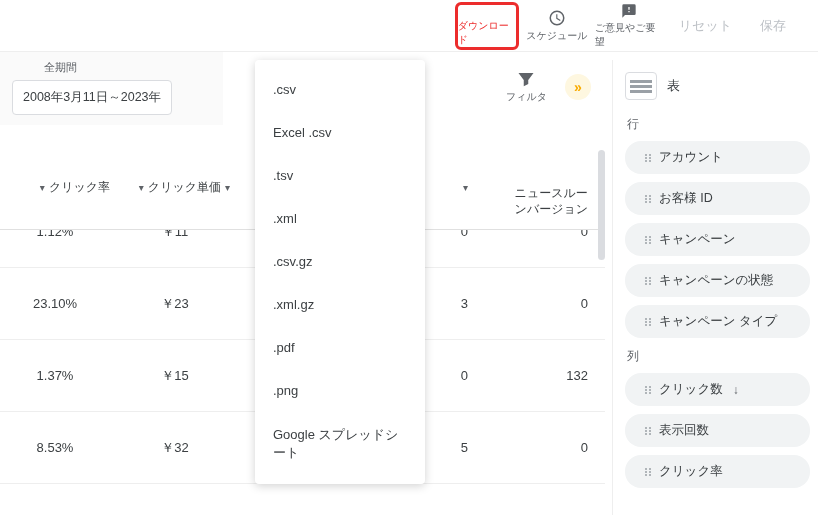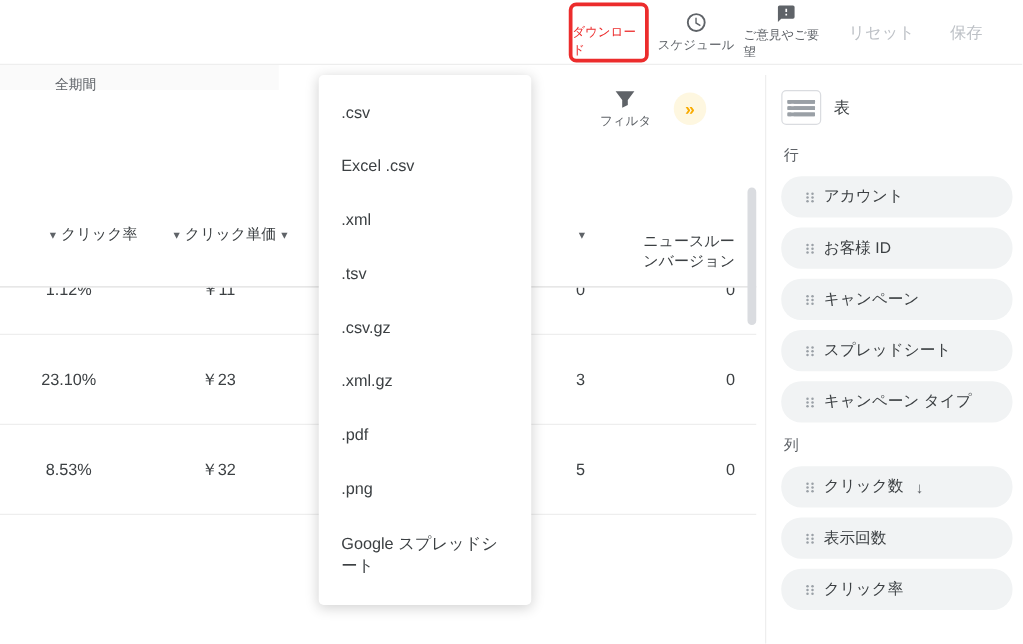--- a/index.html
+++ b/index.html
@@ -79,21 +79,21 @@
   .date-label {
     font-size: 11px;
     color: #5f6368;
     position: absolute;
     top: 8px;
     left: 44px;
   }
   .filter-zone {
     position: absolute;
     top: 70px;
-    left: 480px;
+    left: 506px;
     display: flex;
     gap: 18px;
     align-items: center;
   }
   .filter-item {
     display: flex;
     flex-direction: column;
     align-items: center;
     font-size: 10px;
     color: #5f6368;
@@ -267,20 +267,21 @@
         <path d="M20 2H4a2 2 0 0 0-2 2v18l4-4h14a2 2 0 0 0 2-2V4a2 2 0 0 0-2-2zm-7 12h-2v-2h2zm0-4h-2V6h2z"></path>
       </svg>
     <span>ご意見やご要望</span>
   </div>
   <div class="text-btn">リセット</div>
   <div class="text-btn">保存</div>
 </div>
 
 <div class="header-zone">
   <div class="date-label">全期間</div>
+  <div class="date-range-box">2008年3月11日～2023年</div>
 </div>
 
 <div class="filter-zone">
   <div class="filter-item">
     <svg viewBox="0 0 24 24" fill="none" stroke-width="2">
         <path d="M4 5h16l-6 8v5l-4 2v-7z"></path>
       </svg>
     <span>フィルタ</span>
   </div>
   <div class="chev-circle">
@@ -317,38 +318,45 @@
         <div class="td td4">0</div>
       </div>
       <div class="trow">
         <div class="td td1">23.10%</div>
         <div class="td td2">￥23</div>
         <div class="td td-gap"></div>
         <div class="td td3">3</div>
         <div class="td td4">0</div>
       </div>
       <div class="trow">
+        <div class="td td1">1.37%</div>
+        <div class="td td2">￥15</div>
+        <div class="td td-gap"></div>
+        <div class="td td3">0</div>
+        <div class="td td4">132</div>
+      </div>
+      <div class="trow">
         <div class="td td1">8.53%</div>
         <div class="td td2">￥32</div>
         <div class="td td-gap"></div>
         <div class="td td3">5</div>
         <div class="td td4">0</div>
       </div>
     </div>
 </div>
 
 <div class="scroll-track">
   <div class="scroll-thumb"></div>
 </div>
 
 <div class="dd-menu" id="dd-menu">
     <div class="dd-item">.csv</div>
     <div class="dd-item">Excel .csv</div>
+    <div class="dd-item">.tsv</div>
     <div class="dd-item">.xml</div>
-    <div class="dd-item">.tsv</div>
     <div class="dd-item">.csv.gz</div>
     <div class="dd-item">.xml.gz</div>
     <div class="dd-item">.pdf</div>
     <div class="dd-item">.png</div>
     <div class="dd-item">Google スプレッドシート</div>
   </div>
 
 <div class="side-panel">
   <div class="panel-type">
     <div class="panel-type-icon">
@@ -405,21 +413,21 @@
       </div>
       <div class="chip">
         <span class="drag-dots">
           <span></span>
           <span></span>
           <span></span>
           <span></span>
           <span></span>
           <span></span>
         </span>
-        <span>スプレッドシート</span>
+        <span>キャンペーンの状態</span>
       </div>
       <div class="chip">
         <span class="drag-dots">
           <span></span>
           <span></span>
           <span></span>
           <span></span>
           <span></span>
           <span></span>
         </span>

